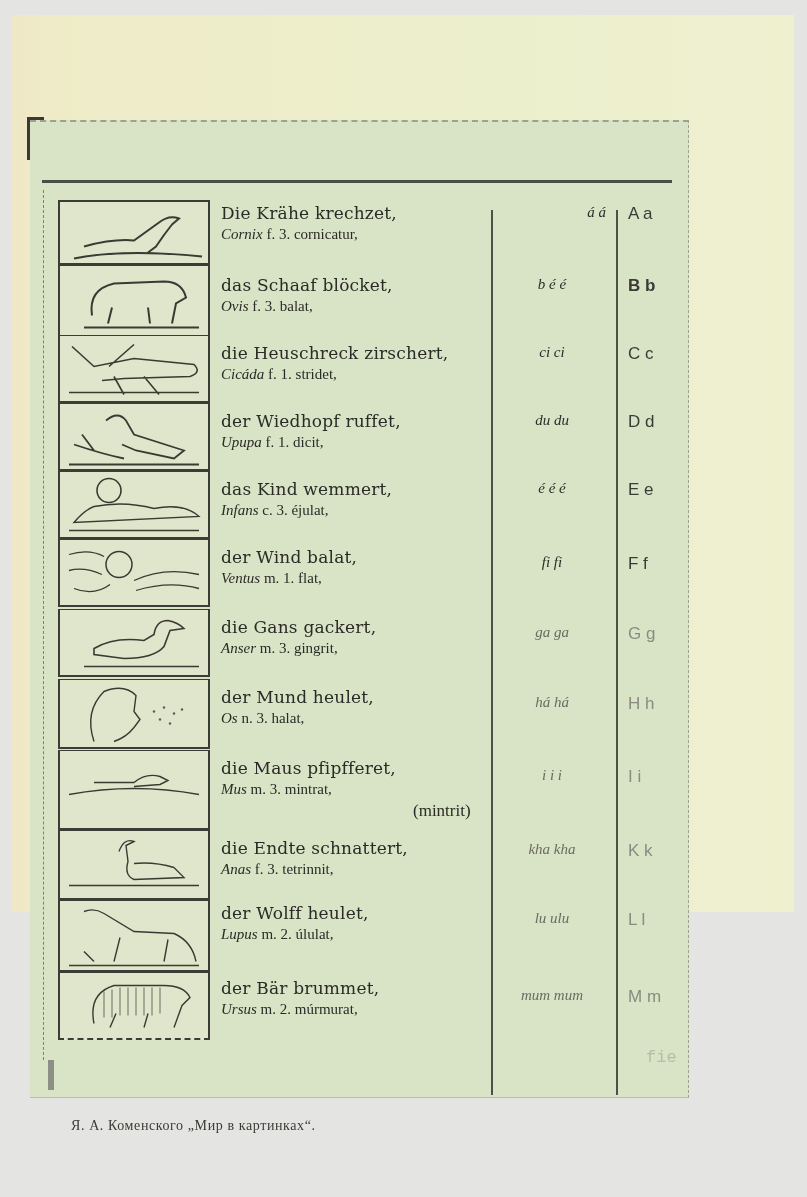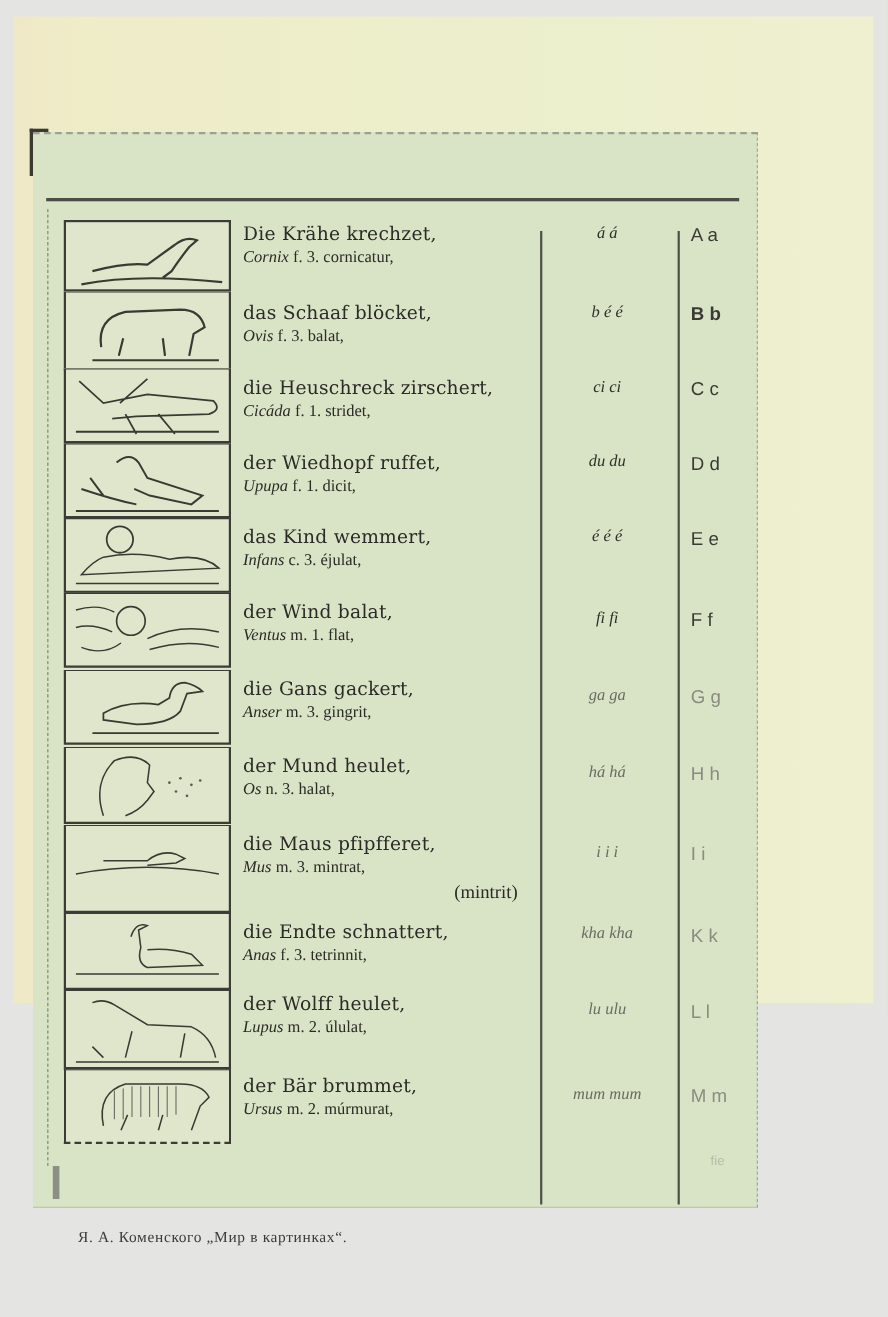--- a/index.html
+++ b/index.html
@@ -56,21 +56,21 @@
     position: absolute; left: 570px; width: 50px;
     font-family: "Liberation Sans", sans-serif; font-size: 17px; color: #3a3b35;
   }
   .vline { position: absolute; width: 2px; background: #4d4f48; }
   .caption {
     position: absolute; left: 59px; top: 1103px;
     font-family: "Liberation Serif", serif; font-size: 14px; color: #3b3b35; letter-spacing: 0.6px;
   }
   .catch {
     position: absolute; left: 634px; top: 1033px;
-    font-family: Liberation Sans, sans-serif; font-size: 12px; color: #b7bca9;
+    font-family: Liberation Mono, monospace; font-size: 17px; color: #b7bca9;
   }
   .bottom-mark {
     position: absolute; left: 36px; top: 1045px; width: 6px; height: 30px; background: #8c8f83;
   }
   .side-mark {
     position: absolute; left: 22px; top: 280px; width: 3px; height: 40px; background: #3f3f37; border-radius: 2px;
   }
 </style>
 </head>
 <body>
@@ -90,21 +90,21 @@
     <div class="row" style="top:0px;">
       <div class="pic" style="top:0;height:65px;border-top-width:2px;">
         <svg viewBox="0 0 140 60">
             <path d="M20 44 Q50 36 70 38 L95 20 Q105 12 115 16 L108 22 Q100 32 92 44 L84 50 M10 56 Q60 46 138 54" fill="none" stroke="#3a3a33" stroke-width="2"></path>
           </svg>
       </div>
       <div class="text">
         <div class="de">Die Krähe krechzet,</div>
         <div class="la"><i>Cornix</i><span> f. 3. cornicatur,</span></div>
       </div>
-      <div class="sound" style="top:4px;">á á</div>
+      <div class="sound" style="top:4px;text-align:right;">á á</div>
       <div class="letter" style="top:4px;">A a</div>
     </div>
 
     <div class="row" style="top:72px;">
       <div class="pic" style="top:-7px;height:72px;">
         <svg viewBox="0 0 140 66">
             <path d="M28 48 Q24 22 50 16 L100 14 Q118 14 122 30 L112 36 L108 56 M44 56 L48 40 M86 56 L84 40 M20 60 L135 60" fill="none" stroke="#3a3a33" stroke-width="2"></path>
           </svg>
       </div>
       <div class="text">

